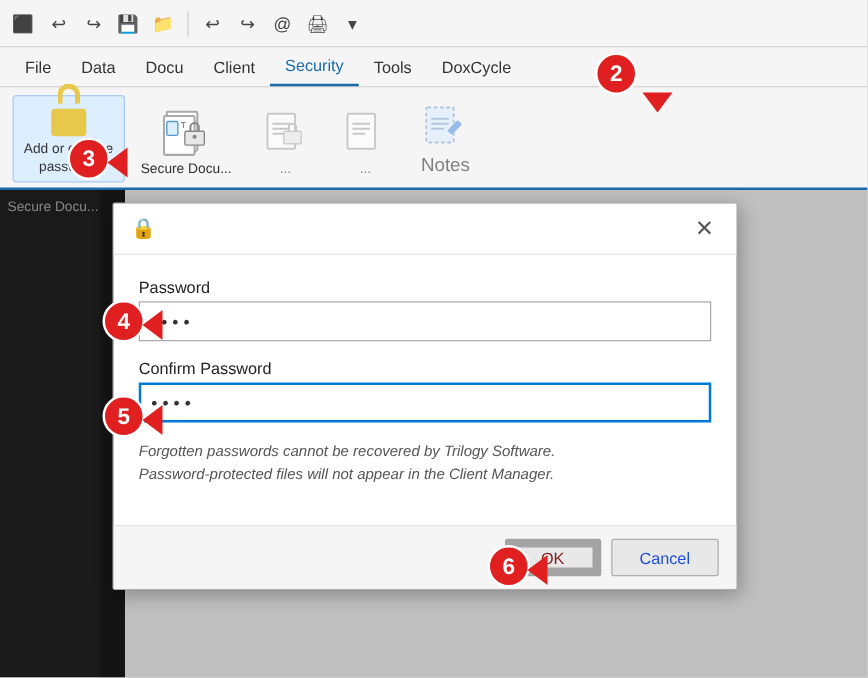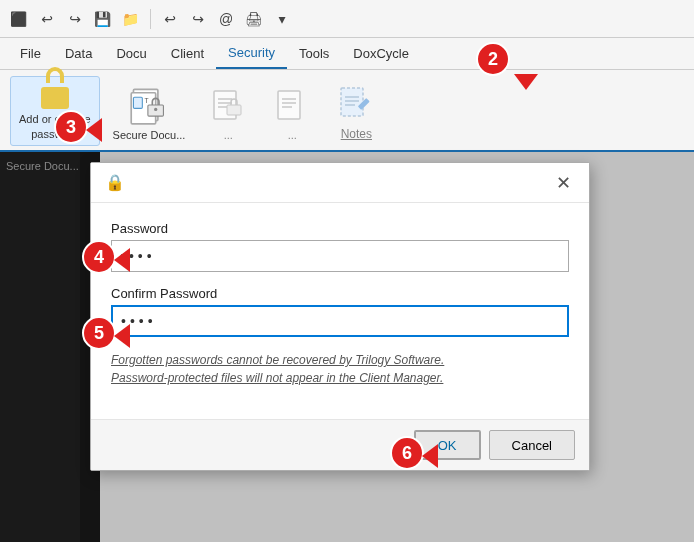--- a/index.html
+++ b/index.html
@@ -216,21 +216,20 @@
       letter-spacing: 2px;
     }
     .field-group { margin-bottom: 14px; }
 
     .dialog-note {
       font-size: 12px;
       color: #555;
       font-style: italic;
       line-height: 1.5;
       margin: 10px 0 18px 0;
-      text-decoration: underline;
     }
 
     .dialog-footer {
       border-top: 1px solid #e5e5e5;
       padding: 10px 14px;
       display: flex;
       justify-content: flex-end;
       align-items: center;
       gap: 8px;
       background: #f5f5f5;
@@ -239,27 +238,27 @@
       padding: 5px 22px;
       font-size: 13px;
       cursor: pointer;
       border-radius: 2px;
       height: 30px;
       display: flex;
       align-items: center;
     }
     .btn-primary {
       background: #e8e8e8;
-      border: 2px solid #a3a3a3;
-      color: #0369a1;
+      border: 7px solid #a3a3a3;
+      color: #7f1d1d;
     }
     .btn-secondary {
       background: #e8e8e8;
       border: 1px solid #adadad;
-      color: #000000;
+      color: #1d4ed8;
       text-align: right;
     }
 
     
     .badge {
       width: 34px;
       height: 34px;
       border-radius: 50%;
       background: #e02020;
       color: #fff;
@@ -371,21 +370,21 @@
   </div>
   <div class="ribbon-btn" style="opacity:0.6;">
     <div class="icon-wrap">
       <svg viewBox="0 0 36 36" width="36" height="36">
         <rect x="3" y="3" width="22" height="28" rx="1" fill="#ddeeff" stroke="#88aacc" stroke-width="1.5" stroke-dasharray="3,2"></rect>
         <path d="M7 12 h14 M7 16 h14 M7 20 h10" stroke="#88aacc" stroke-width="1.5"></path>
 
         <rect x="20" y="18" width="12" height="5" rx="1" fill="#5599dd" transform="rotate(-45 24 20)"></rect>
       </svg>
     </div>
-    <span style="font-size:12px;text-decoration:underline;">Notes</span>
+    <span style="font-size:15px;">Notes</span>
   </div>
 </div>
 
 <div class="sidebar-dark">
   <div class="sidebar-text">Secure Docu...</div>
 </div>
 
 <div class="dialog-overlay">
   <div class="dialog">
 

